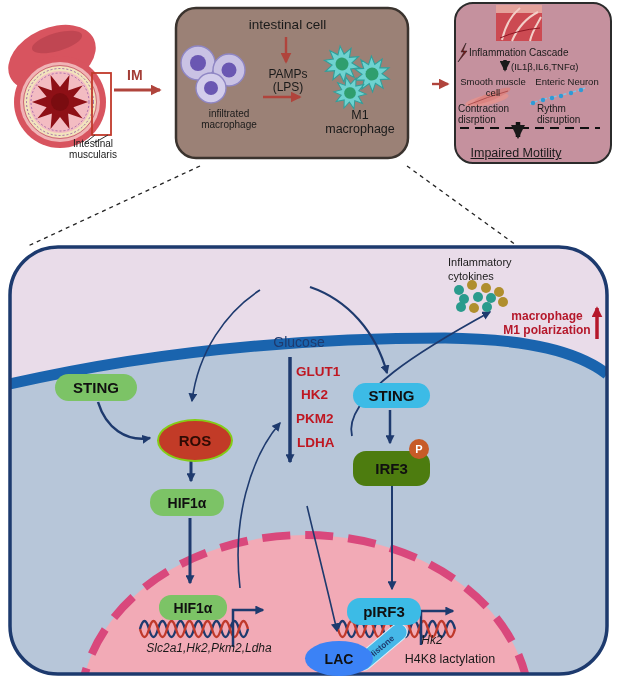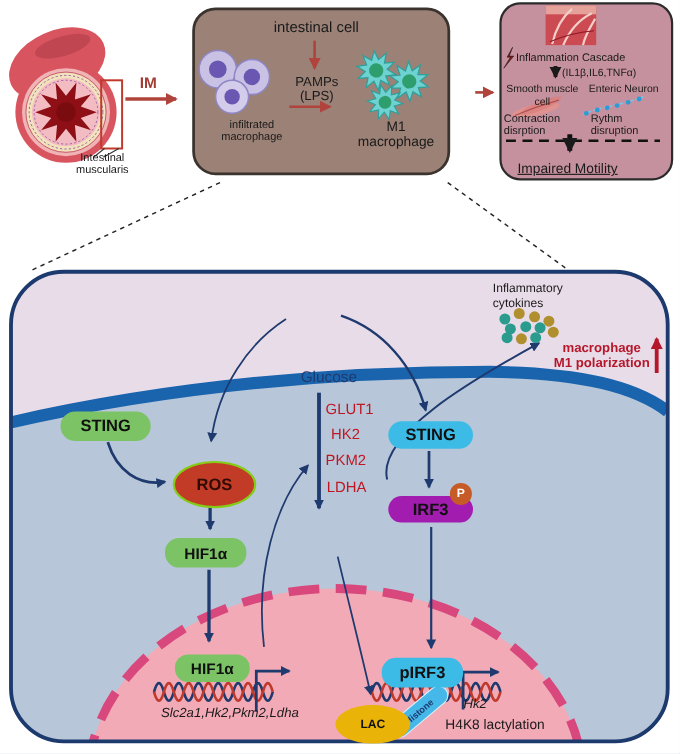--- a/index.html
+++ b/index.html
@@ -4,21 +4,21 @@
 <style>
   html,body{margin:0;padding:0;background:#fff;}
   #fig{position:relative;width:618px;height:685px;background:#ffffff;overflow:hidden;
        font-family:"Liberation Sans",sans-serif;}
   #bg{position:absolute;left:0;top:0;}
   .t{position:absolute;color:#1a1a1a;font-family:"Liberation Sans",sans-serif;line-height:1.12;}
   .c{text-align:center;}
   .pill{position:absolute;display:flex;align-items:center;justify-content:center;
         font-weight:bold;color:#101010;font-family:"Liberation Sans",sans-serif;}
   .navy{color:#1e3a6e;}
-  .red{color:#bf1722;font-weight:normal;}
+  .red{color:#bf1722;font-weight:bold;}
   .ital{font-style:italic;}
 </style>
 </head>
 <body>
 
 <div id="fig">
 
 <svg id="bg" width="618" height="685" viewBox="0 0 618 685">
   <defs>
     <marker id="aN" viewBox="0 0 10 10" refX="8.5" refY="5" markerWidth="9" markerHeight="9" orient="auto" markerUnits="userSpaceOnUse">
@@ -224,25 +224,25 @@
 <div class="pill" style="left:157px;top:419px;width:72px;height:39px;background:#c23b27;border:2px solid #84cc16;border-radius:50%;font-size:15px;color:#2f0b04;">ROS</div>
 <div class="pill" style="left:150px;top:489px;width:74px;height:27px;background:#7cc366;border-radius:13px;font-size:14px;">HIF1α</div>
 
 <div class="t c navy" style="left:260px;top:335px;width:78px;font-size:14px;">Glucose</div>
 <div class="t red" style="left:296px;top:364px;font-size:13.5px;">GLUT1</div>
 <div class="t red" style="left:301px;top:387px;font-size:13.5px;">HK2</div>
 <div class="t red" style="left:296px;top:411px;font-size:13.5px;">PKM2</div>
 <div class="t red" style="left:297px;top:435px;font-size:13.5px;">LDHA</div>
 
 <div class="pill" style="left:353px;top:383px;width:77px;height:25px;background:#3cbbe6;border-radius:13px;font-size:15px;">STING</div>
-<div class="pill" style="left:353px;top:451px;width:77px;height:24px;background:#a21caf;border-radius:13px;font-size:15px;">IRF3</div>
+<div class="pill" style="left:353px;top:451px;width:77px;height:35px;background:#4d7c0f;border-radius:13px;font-size:15px;">IRF3</div>
 <div class="pill" style="left:409px;top:439px;width:20px;height:20px;background:#c75b28;border-radius:50%;font-size:11px;color:#fff;">P</div>
 
 <div class="pill" style="left:159px;top:595px;width:68px;height:25px;background:#7cc366;border-radius:12px;font-size:14px;">HIF1α</div>
 <div class="t c ital" style="left:138px;top:642px;width:142px;font-size:12px;">Slc2a1,Hk2,Pkm2,Ldha</div>
 
 <div class="pill" style="left:349px;top:638px;width:62px;height:16px;background:#45b7e8;border:1.5px solid #d8f0fa;border-radius:9px;font-size:8.5px;color:#1e3a6e;transform:rotate(-40deg);">Histone</div>
-<div class="pill" style="left:305px;top:641px;width:68px;height:35px;background:#eab308;border-radius:50%;font-size:11px;">LAC</div>
+<div class="pill" style="left:305px;top:641px;width:68px;height:35px;background:#3b82f6;border-radius:50%;font-size:14px;">LAC</div>
 <div class="pill" style="left:347px;top:598px;width:74px;height:27px;background:#3cbbe6;border-radius:13px;font-size:15px;">pIRF3</div>
 <div class="t c ital" style="left:414px;top:634px;width:36px;font-size:12px;">Hk2</div>
 <div class="t" style="left:394px;top:652px;width:112px;font-size:12.5px;text-align:center;">H4K8 lactylation</div>
 
 </div>
 
 </body></html>

